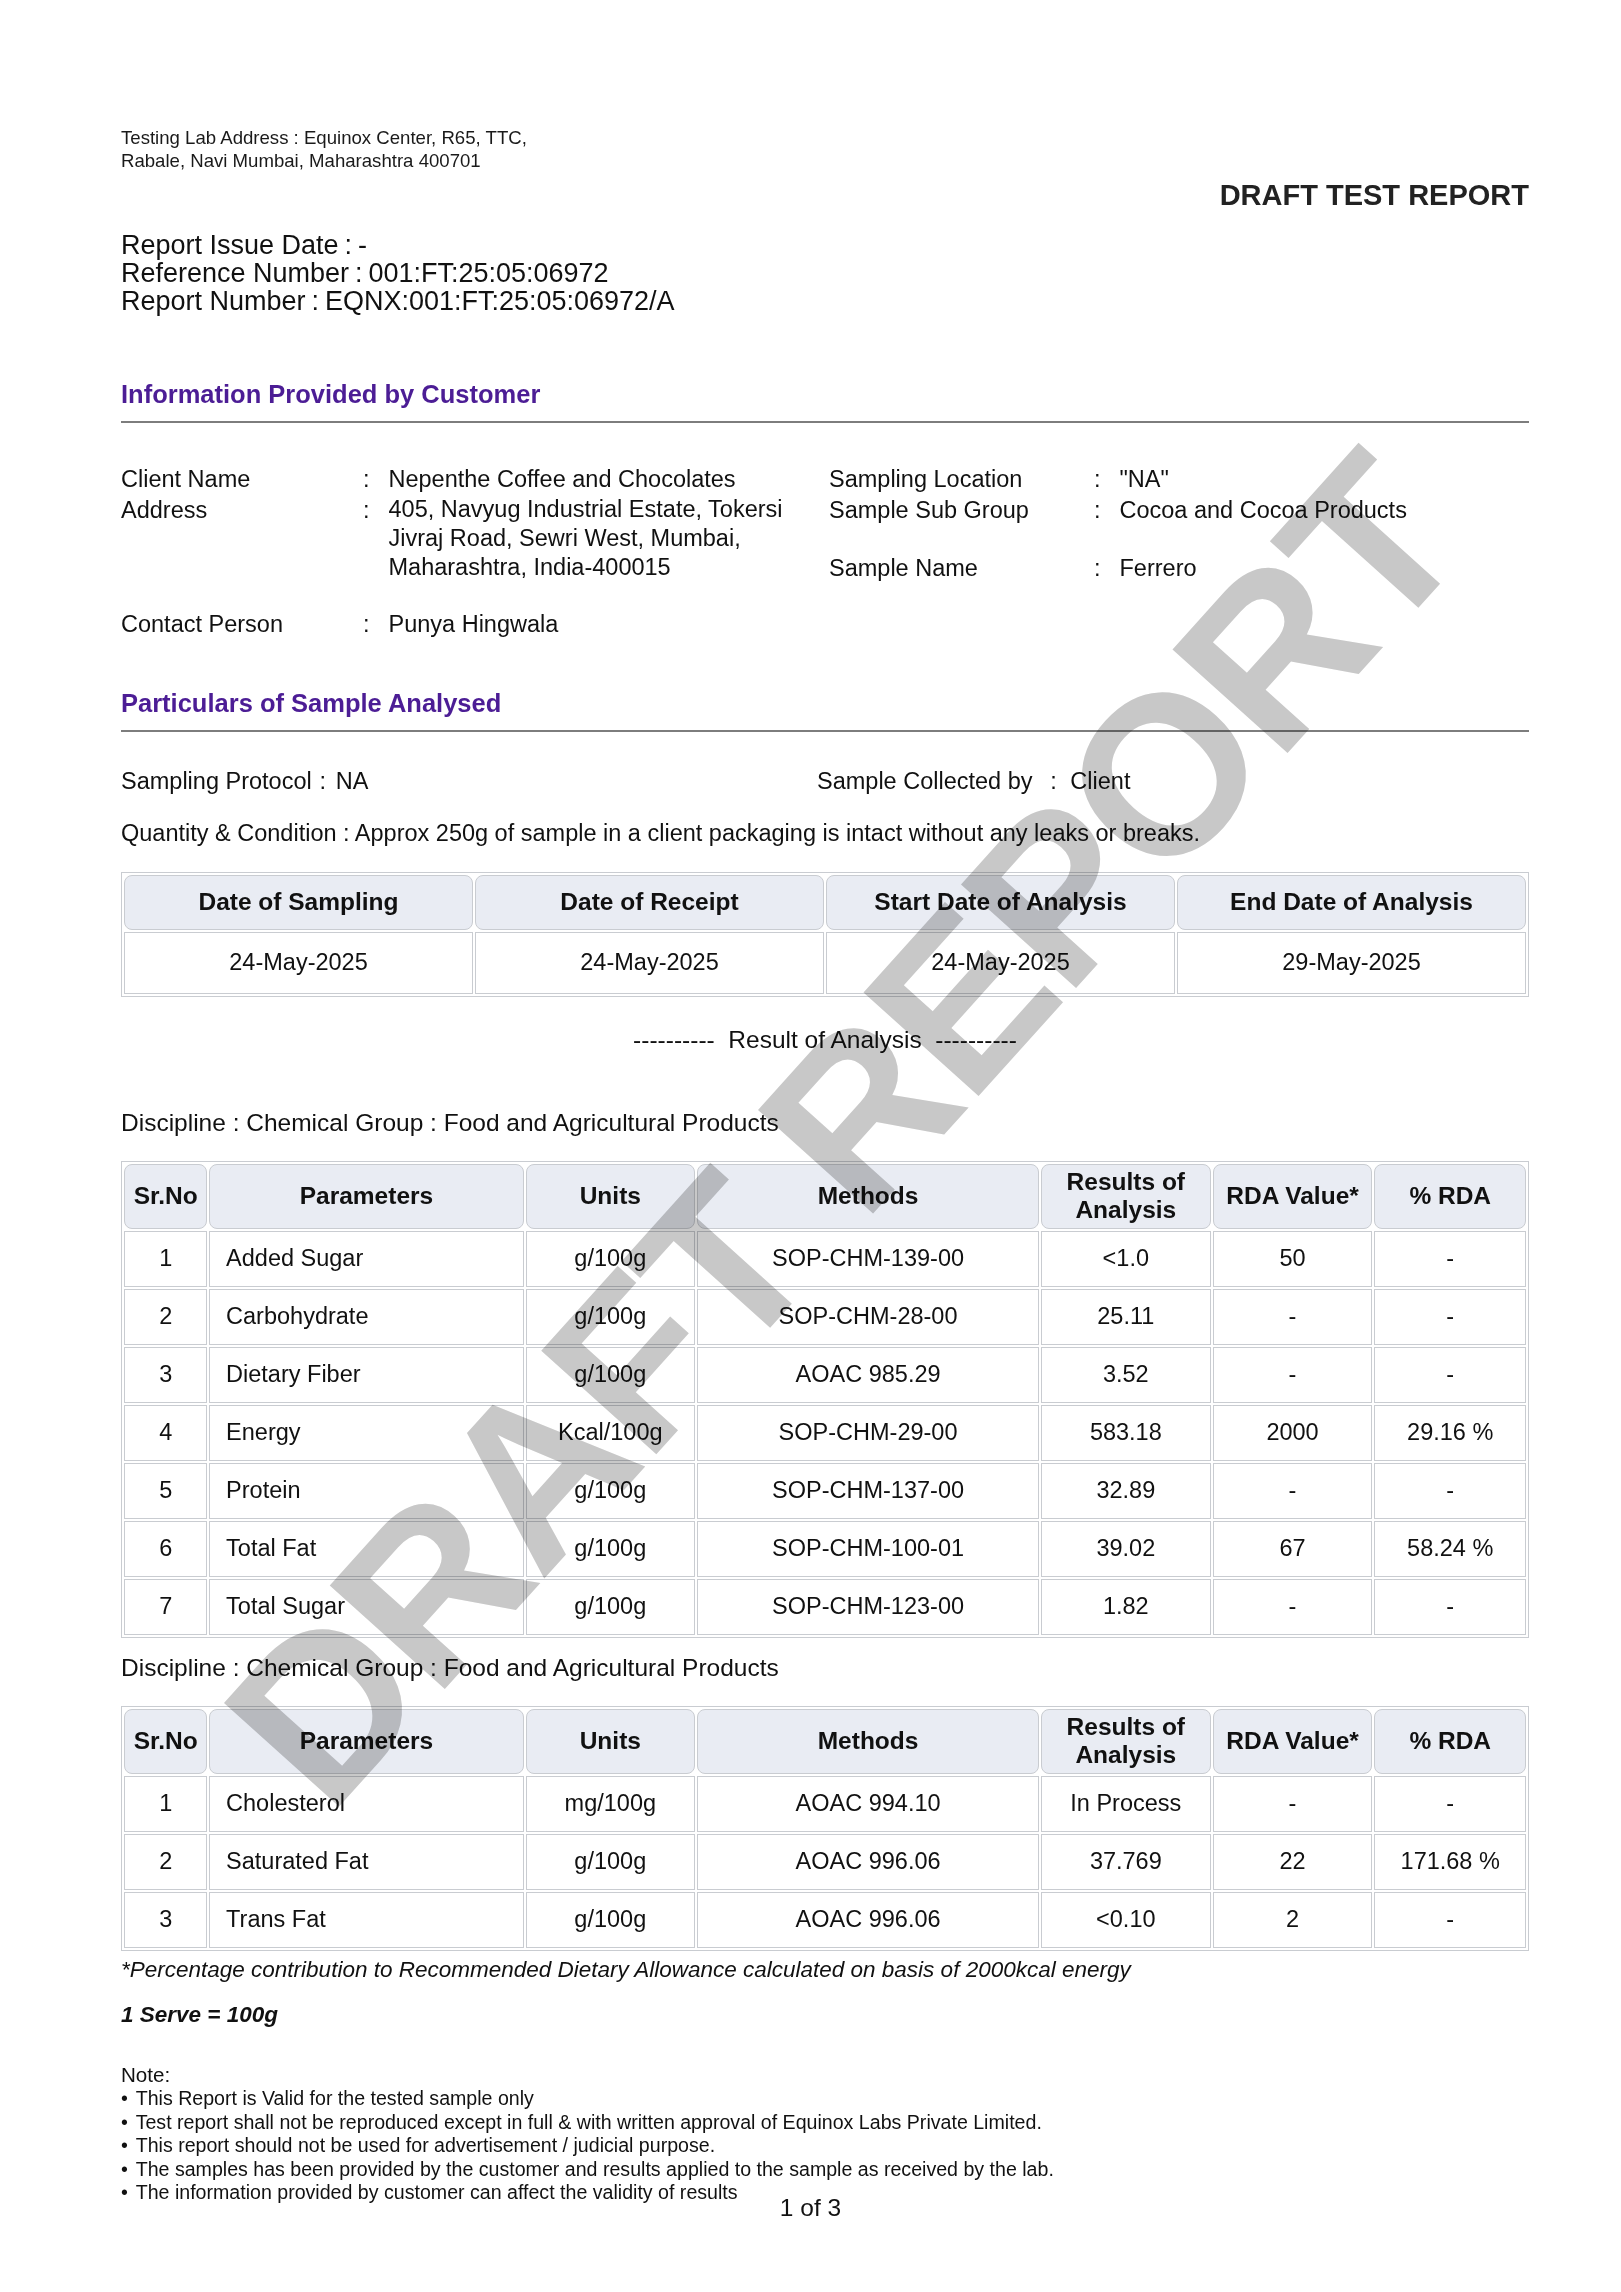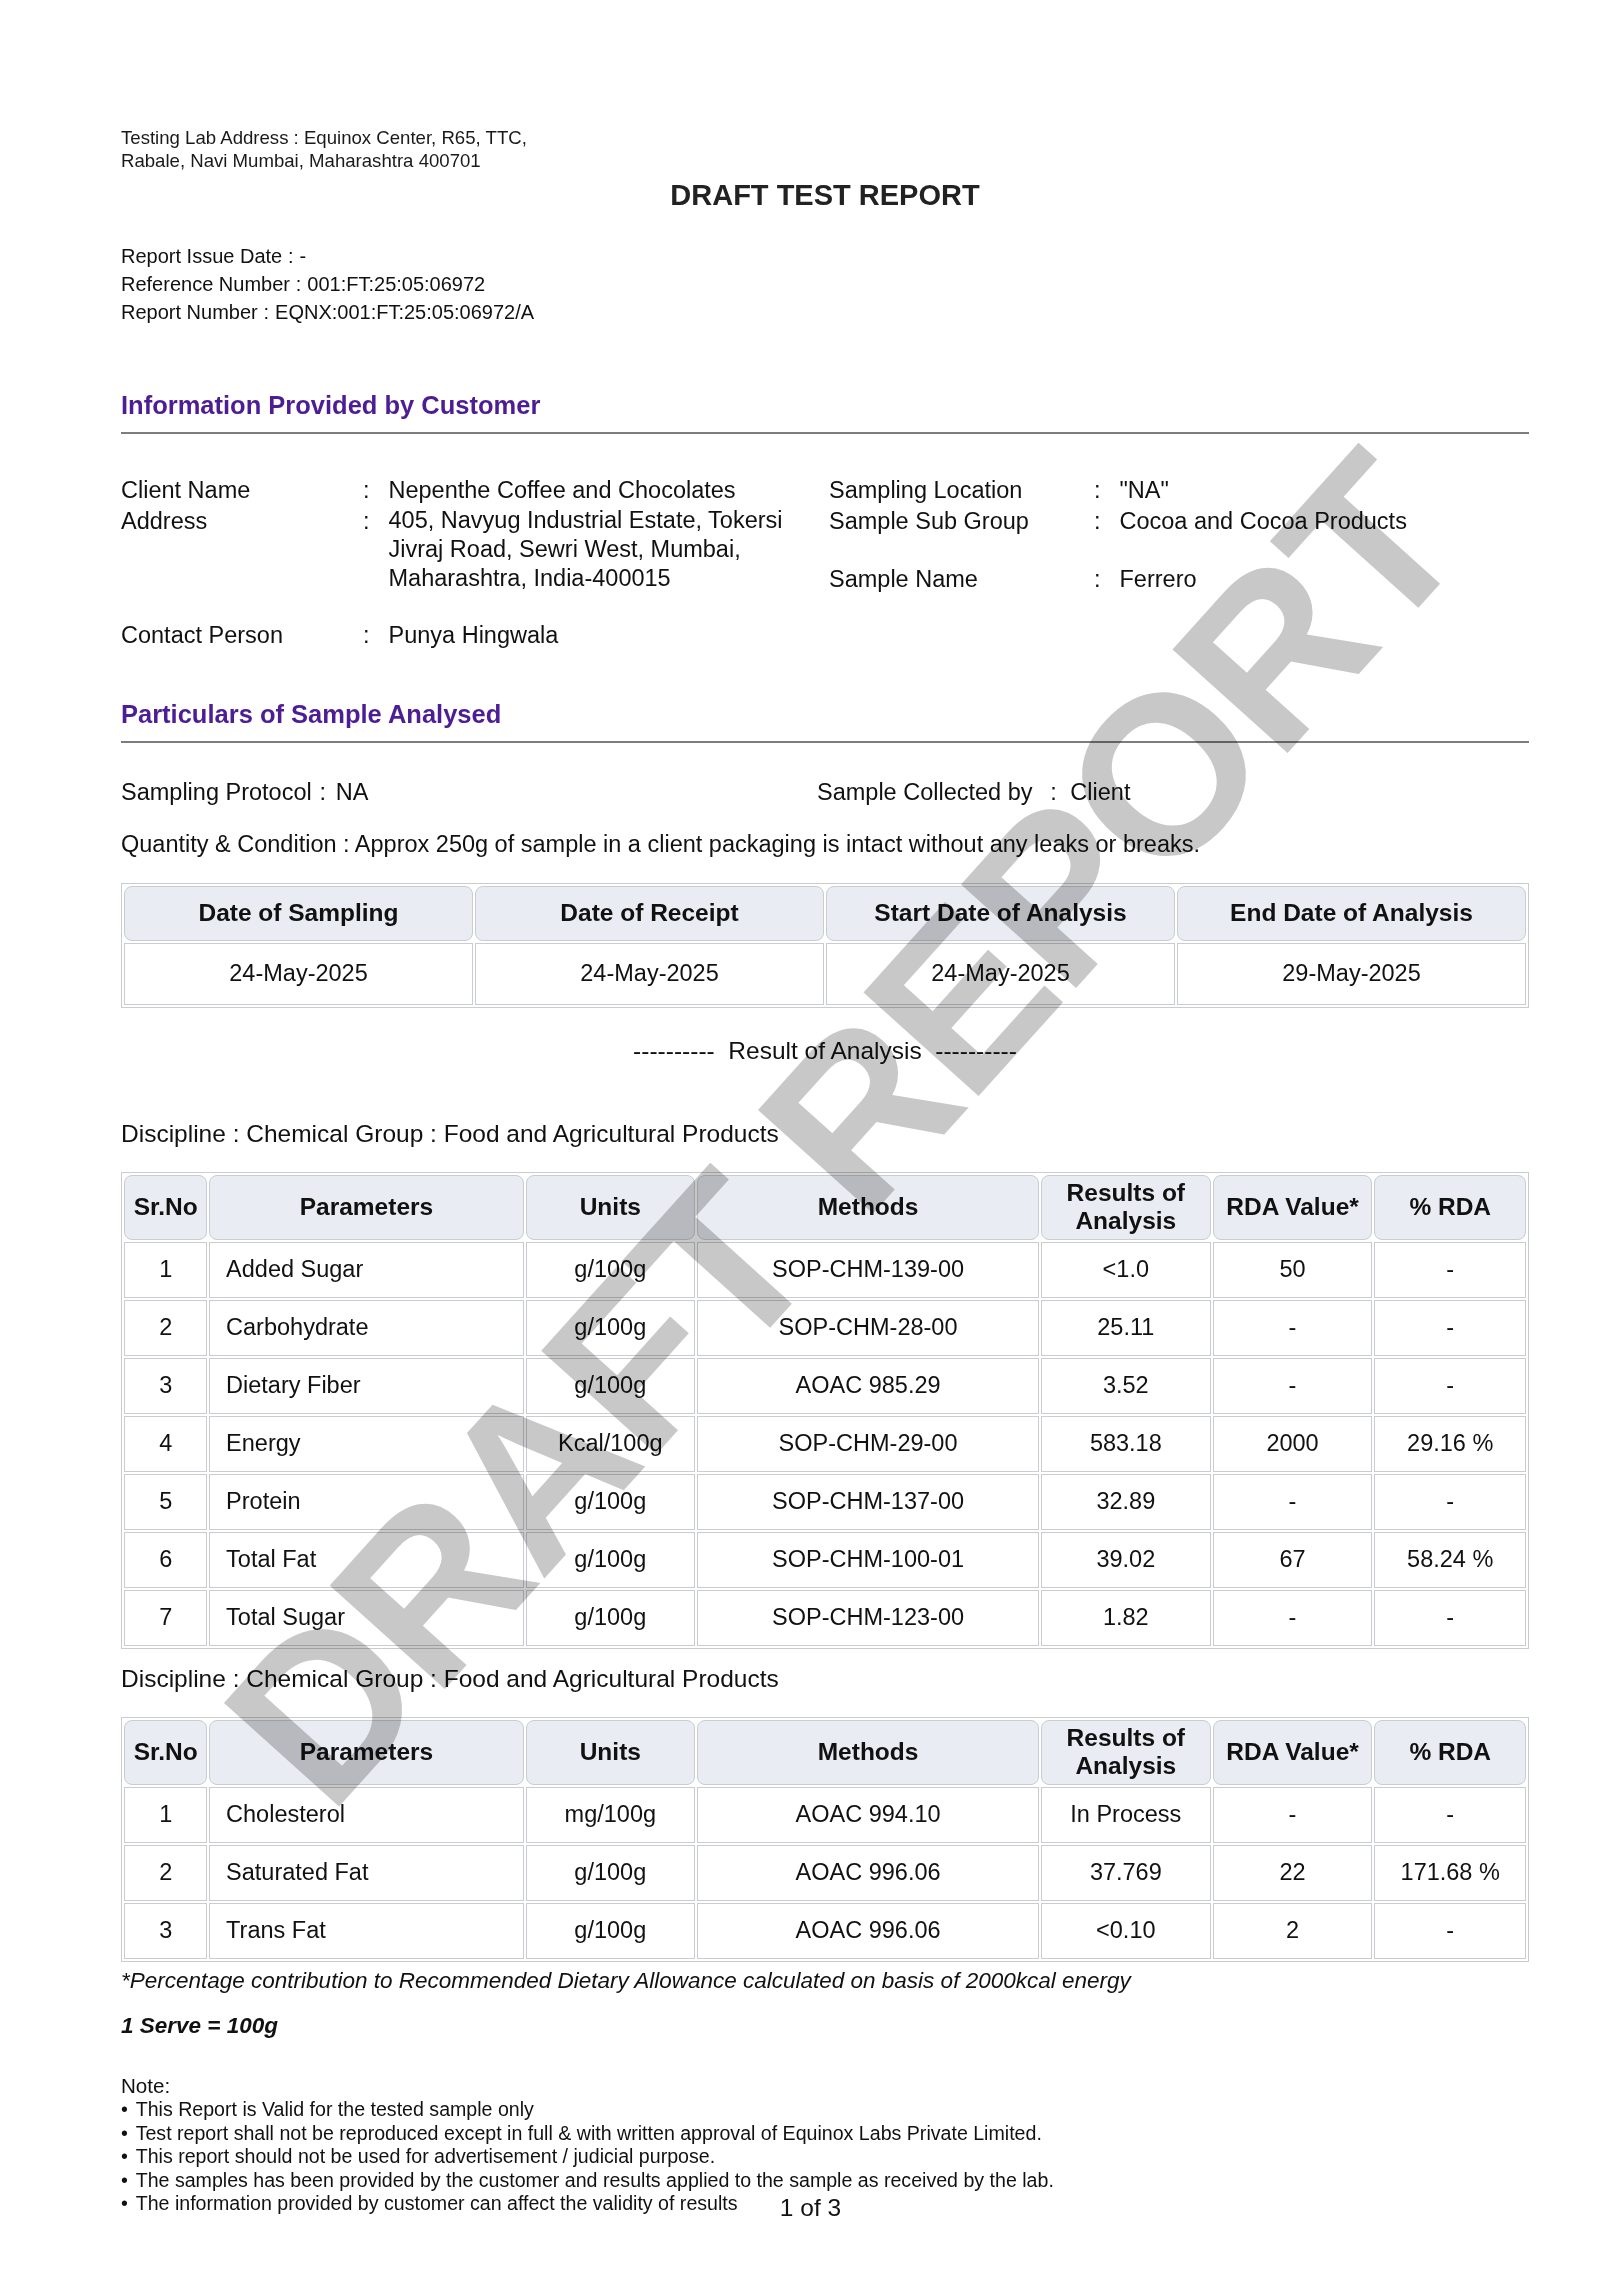--- a/index.html
+++ b/index.html
@@ -29,27 +29,27 @@
     white-space: nowrap;
     mix-blend-mode: multiply;
     pointer-events: none;
     z-index: 5;
   }
 
   
   .lab-address { font-size: 18.6px; line-height: 22.5px; color: #1a1a1a; }
   .report-title {
     margin-top: 5.9px;
-    text-align: center;
+    text-align: right;
     font-size: 29px;
     line-height: 35px;
     font-weight: bold;
     color: #222;
   }
-  .meta-block { margin-top: 29px; font-size: 20px; }
+  .meta-block { margin-top: 18px; font-size: 27px; }
   .meta-line { line-height: 28px; }
   .meta-line .sep { padding: 0 5.9px; }
 
   
   .section-title {
     font-size: 25.5px;
     font-weight: bold;
     color: #4c1d95;
     line-height: 29px;
   }

